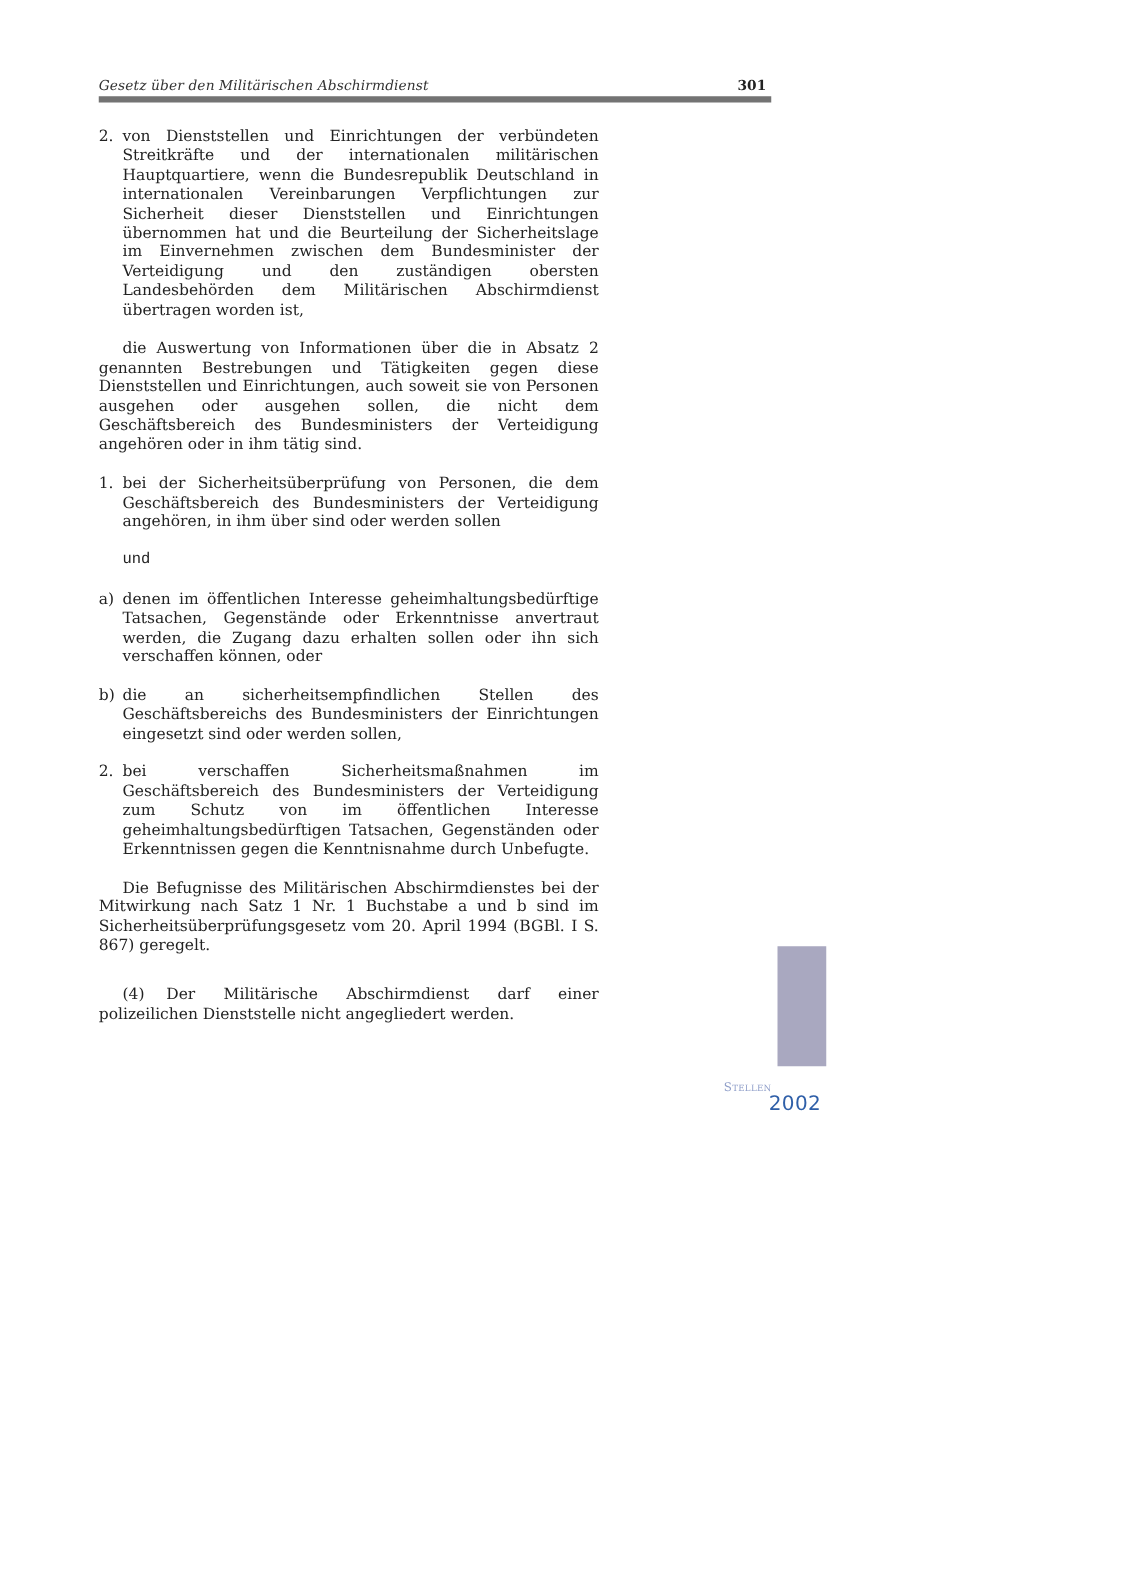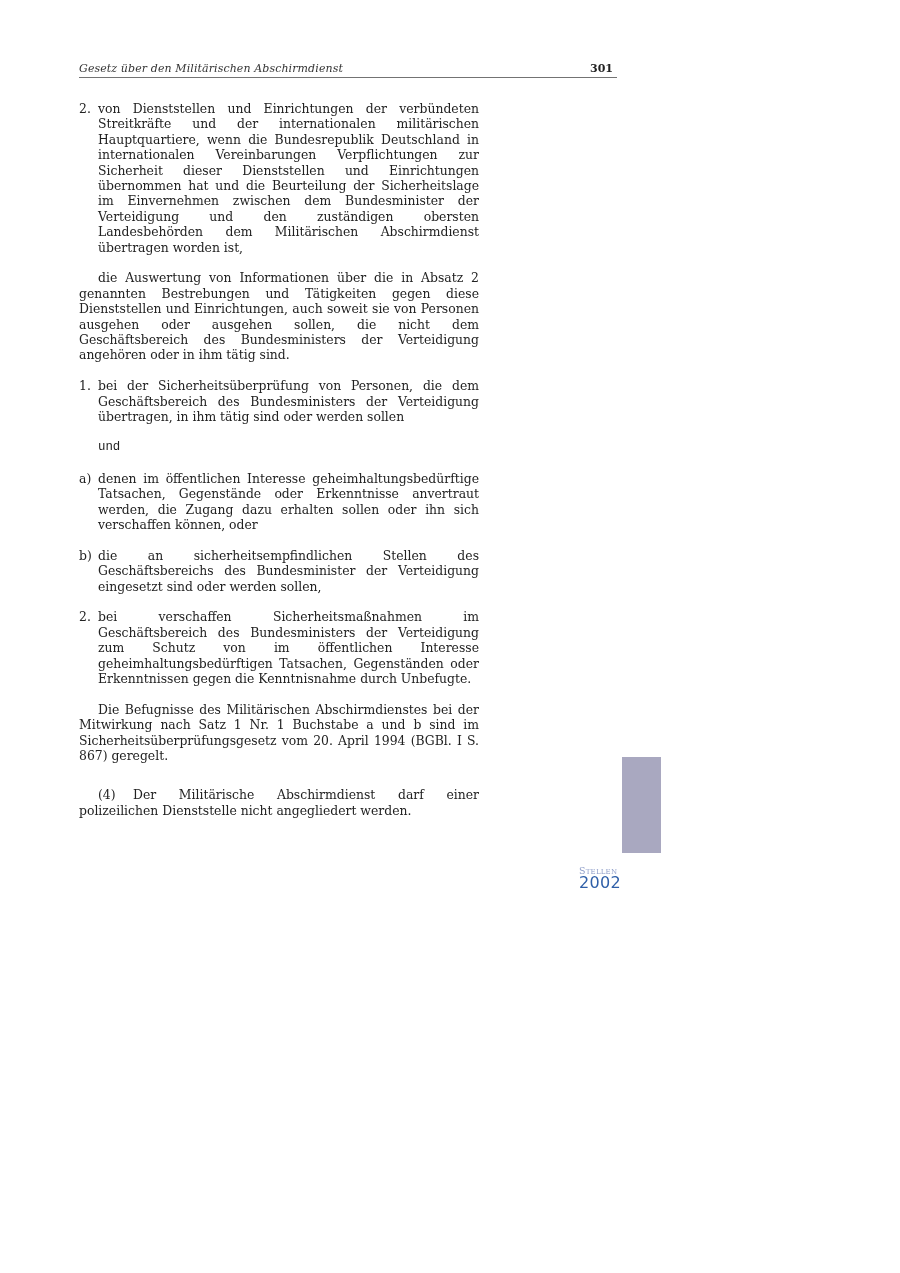--- a/index.html
+++ b/index.html
@@ -14,21 +14,21 @@
       overflow: hidden;
       font-family: "DejaVu Serif", "Liberation Serif", serif;
       color: #222222;
     }
     .header {
       position: absolute;
       left: 79px;
       top: 62px;
       width: 538px;
       height: 15px;
-      border-bottom: 1px solid #737373;
+      border-bottom: 5px solid #737373;
     }
     .header-title {
       position: absolute;
       left: 0;
       top: 0;
       font-style: italic;
       font-size: 11px;
       color: #333333;
       letter-spacing: 0.1px;
     }
@@ -108,20 +108,21 @@
       font-variant: small-caps;
       display: block;
     }
     .brand-year {
       font-family: "DejaVu Sans", "Liberation Sans", sans-serif;
       font-size: 16px;
       color: #2f5fa8;
       display: block;
       margin-top: -1px;
       letter-spacing: 0.3px;
+      margin-left: 36px;
     }
   </style>
 </head>
 <body>
 
 <div class="header">
   <span class="header-title">Gesetz über den Militärischen Abschirmdienst</span>
   <span class="header-page">301</span>
 </div>
 
@@ -130,33 +131,33 @@
   <div class="item">
     <span class="marker">2.</span>
     <span>von Dienststellen und Einrichtungen der verbündeten Streitkräfte und der internationalen militärischen Hauptquartiere, wenn die Bundesrepublik Deutschland in internationalen Vereinbarungen Verpflichtungen zur Sicherheit dieser Dienststellen und Einrichtungen übernommen hat und die Beurteilung der Sicherheitslage im Einvernehmen zwischen dem Bundesminister der Verteidigung und den zuständigen obersten Landesbehörden dem Militärischen Abschirmdienst übertragen worden ist,</span>
   </div>
 
   <div class="para">die Auswertung von Informationen über die in Absatz 2 genannten Bestrebungen und Tätigkeiten gegen diese Dienststellen und Einrichtungen, auch soweit sie von Personen ausgehen oder ausgehen sollen, die nicht dem Geschäftsbereich des Bundesministers der Verteidigung angehören oder in ihm tätig sind.</div>
 
 
   <div class="item">
     <span class="marker">1.</span>
-    <span>bei der Sicherheitsüberprüfung von Personen, die dem Geschäftsbereich des Bundesministers der Verteidigung übertragen, in ihm tätig sind oder werden sollen</span>
+    <span>bei der Sicherheitsüberprüfung von Personen, die dem Geschäftsbereich des Bundesministers der Verteidigung angehören, in ihm über sind oder werden sollen</span>
   </div>
 
   <div class="und">und</div>
 
   <div class="item">
     <span class="marker">a)</span>
     <span>denen im öffentlichen Interesse geheimhaltungsbedürftige Tatsachen, Gegenstände oder Erkenntnisse anvertraut werden, die Zugang dazu erhalten sollen oder ihn sich verschaffen können, oder</span>
   </div>
 
   <div class="item">
     <span class="marker">b)</span>
-    <span>die an sicherheitsempfindlichen Stellen des Geschäftsbereichs des Bundesminister der Verteidigung eingesetzt sind oder werden sollen,</span>
+    <span>die an sicherheitsempfindlichen Stellen des Geschäftsbereichs des Bundesministers der Einrichtungen eingesetzt sind oder werden sollen,</span>
   </div>
 
   <div class="item">
     <span class="marker">2.</span>
     <span>bei verschaffen Sicherheitsmaßnahmen im Geschäftsbereich des Bundesministers der Verteidigung zum Schutz von im öffentlichen Interesse geheimhaltungsbedürftigen Tatsachen, Gegenständen oder Erkenntnissen gegen die Kenntnisnahme durch Unbefugte.</span>
   </div>
 
   <div class="para">Die Befugnisse des Militärischen Abschirmdienstes bei der Mitwirkung nach Satz 1 Nr. 1 Buchstabe a und b sind im Sicherheitsüberprüfungsgesetz vom 20. April 1994 (BGBl. I S. 867) geregelt.</div>
 
   <div class="section-inline">

